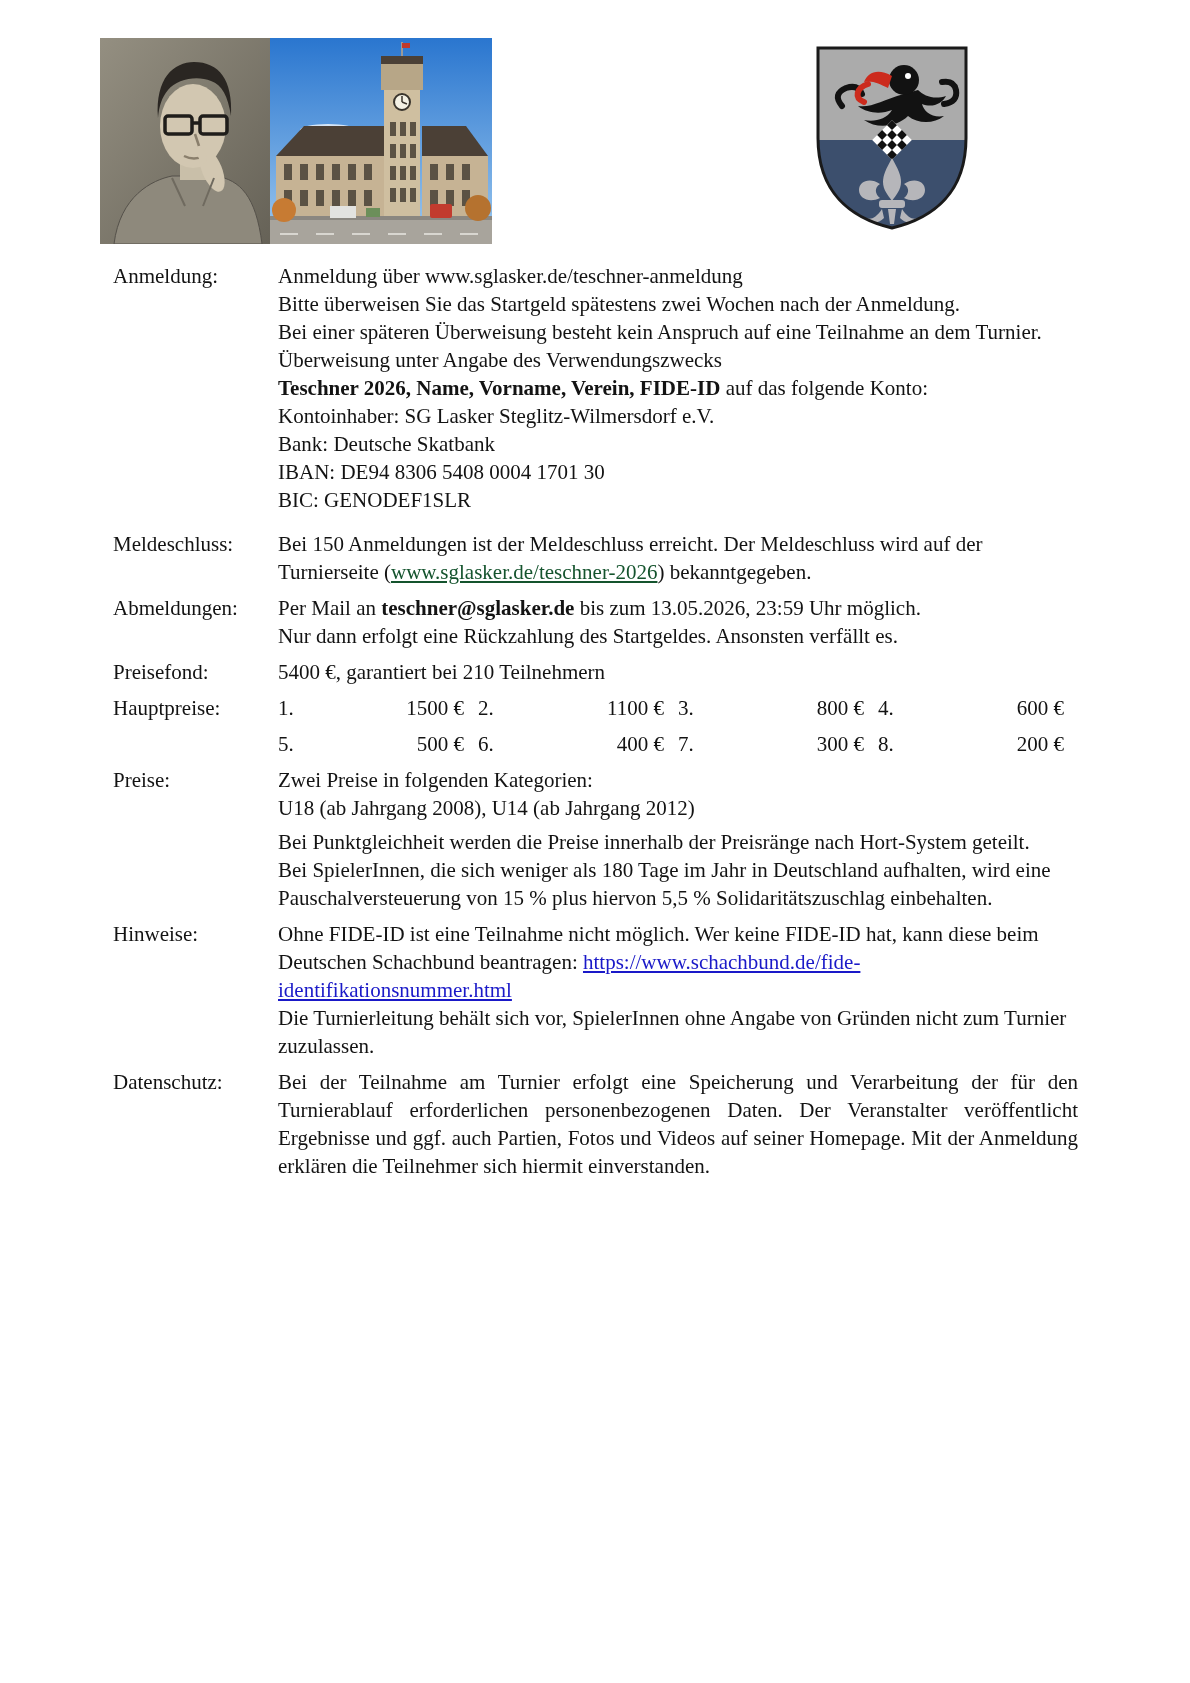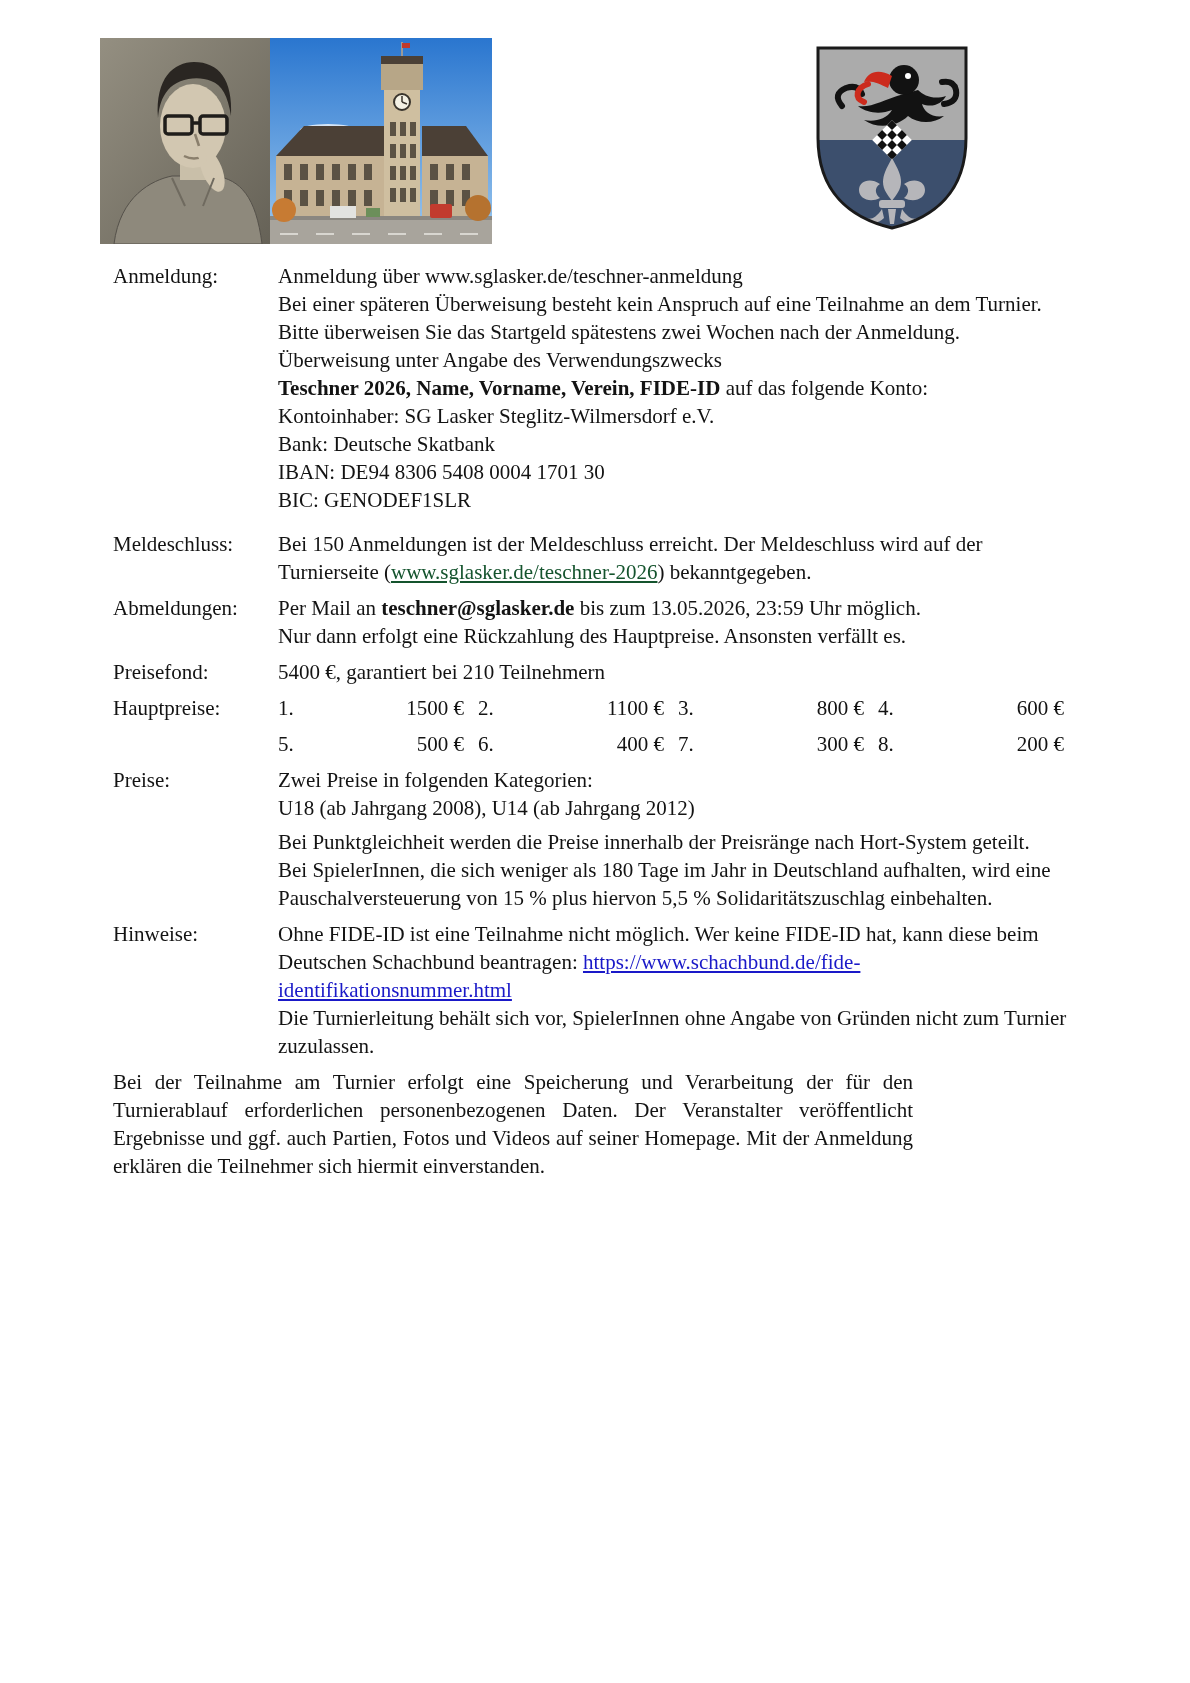--- a/index.html
+++ b/index.html
@@ -176,41 +176,41 @@
     </g>
     <path d="M6,6 H154 V96 C154,150 122,176 80,186 C38,176 6,150 6,96 Z" fill="none" stroke="#1a1a1a" stroke-width="3"></path>
   </svg>
 
   <div class="content">
 
     <div class="sec sec-anmeldung">
       <div class="label">Anmeldung:</div>
       <div class="body">
         <div>Anmeldung über www.sglasker.de/teschner-anmeldung</div>
+        <div>Bitte überweisen Sie das Startgeld spätestens zwei Wochen nach der Anmeldung.</div>
         <div>Bei einer späteren Überweisung besteht kein Anspruch auf eine Teilnahme an dem Turnier.</div>
-        <div>Bitte überweisen Sie das Startgeld spätestens zwei Wochen nach der Anmeldung.</div>
         <div>Überweisung unter Angabe des Verwendungszwecks</div>
         <div><span class="bold">Teschner 2026, Name, Vorname, Verein, FIDE-ID</span><span> auf das folgende Konto:</span></div>
         <div>Kontoinhaber: SG Lasker Steglitz-Wilmersdorf e.V.</div>
         <div>Bank: Deutsche Skatbank</div>
         <div>IBAN: DE94 8306 5408 0004 1701 30</div>
         <div>BIC: GENODEF1SLR</div>
       </div>
     </div>
 
     <div class="sec">
       <div class="label">Meldeschluss:</div>
       <div class="body"><span>Bei 150 Anmeldungen ist der Meldeschluss erreicht. Der Meldeschluss wird auf der Turnierseite (</span><a class="teal" href="#">www.sglasker.de/teschner-2026</a><span>) bekanntgegeben.</span></div>
     </div>
 
     <div class="sec">
       <div class="label">Abmeldungen:</div>
       <div class="body">
         <div><span>Per Mail an </span><span class="bold">teschner@sglasker.de</span><span> bis zum 13.05.2026, 23:59 Uhr möglich.</span></div>
-        <div>Nur dann erfolgt eine Rückzahlung des Hauptpreise. Ansonsten verfällt es.</div>
+        <div>Nur dann erfolgt eine Rückzahlung des Startgeldes. Ansonsten verfällt es.</div>
       </div>
     </div>
 
     <div class="sec">
       <div class="label">Preisefond:</div>
       <div class="body">5400 €, garantiert bei 210 Teilnehmern</div>
     </div>
 
     <div class="sec">
       <div class="label">Hauptpreise:</div>
@@ -250,20 +250,21 @@
 
     <div class="sec">
       <div class="label">Hinweise:</div>
       <div class="body">
         <div><span>Ohne FIDE-ID ist eine Teilnahme nicht möglich. Wer keine FIDE-ID hat, kann diese beim Deutschen Schachbund beantragen: </span><a class="blue" href="#">https://www.schachbund.de/fide-identifikationsnummer.html</a></div>
         <div>Die Turnierleitung behält sich vor, SpielerInnen ohne Angabe von Gründen nicht zum Turnier zuzulassen.</div>
       </div>
     </div>
 
     <div class="sec">
+      <div class="label">Datenschutz:</div>
       <div class="body justify">Bei der Teilnahme am Turnier erfolgt eine Speicherung und Verarbeitung der für den Turnierablauf erforderlichen personenbezogenen Daten. Der Veranstalter veröffentlicht Ergebnisse und ggf. auch Partien, Fotos und Videos auf seiner Homepage. Mit der Anmeldung erklären die Teilnehmer sich hiermit einverstanden.</div>
     </div>
   </div>
 
   <svg class="logo chesscom" width="320" height="108" viewBox="0 0 320 108">
     <defs>
       <linearGradient id="pg" x1="0" y1="0" x2="0" y2="1">
         <stop offset="0" stop-color="#95cf4d"></stop>
           <stop offset="1" stop-color="#538a25"></stop>
       </linearGradient>

